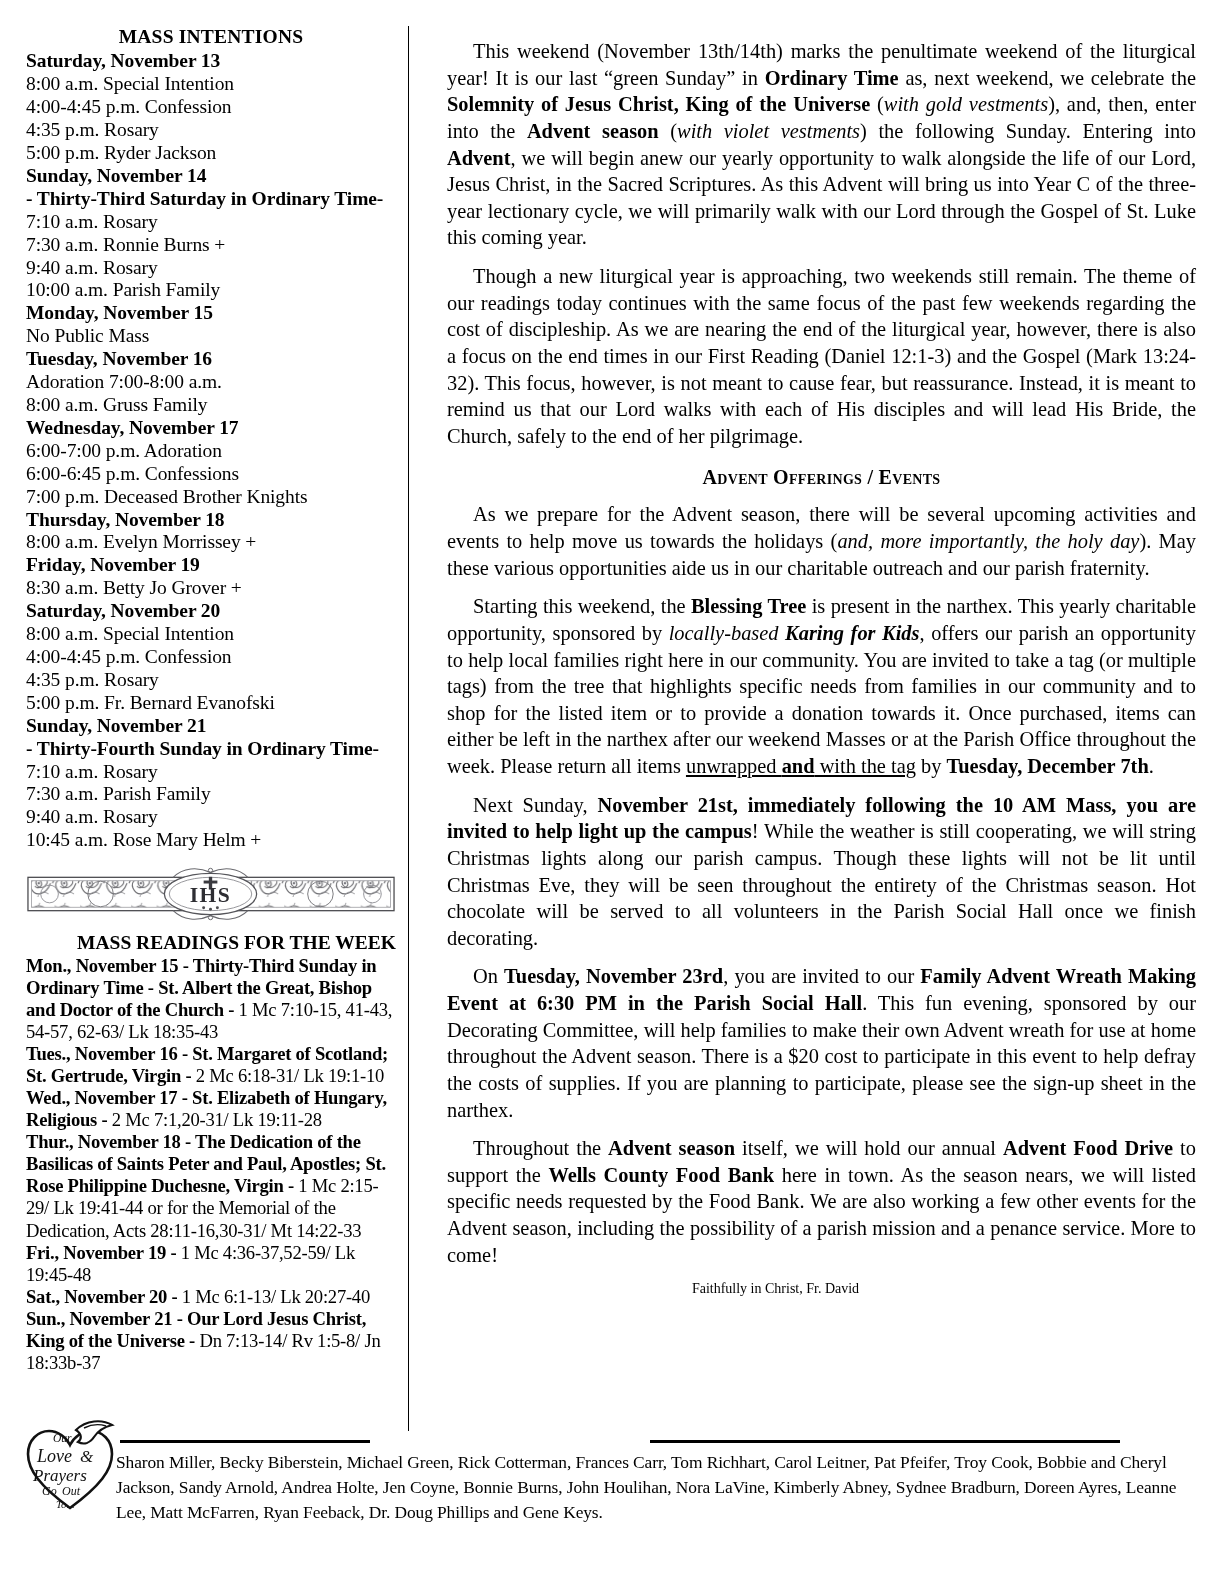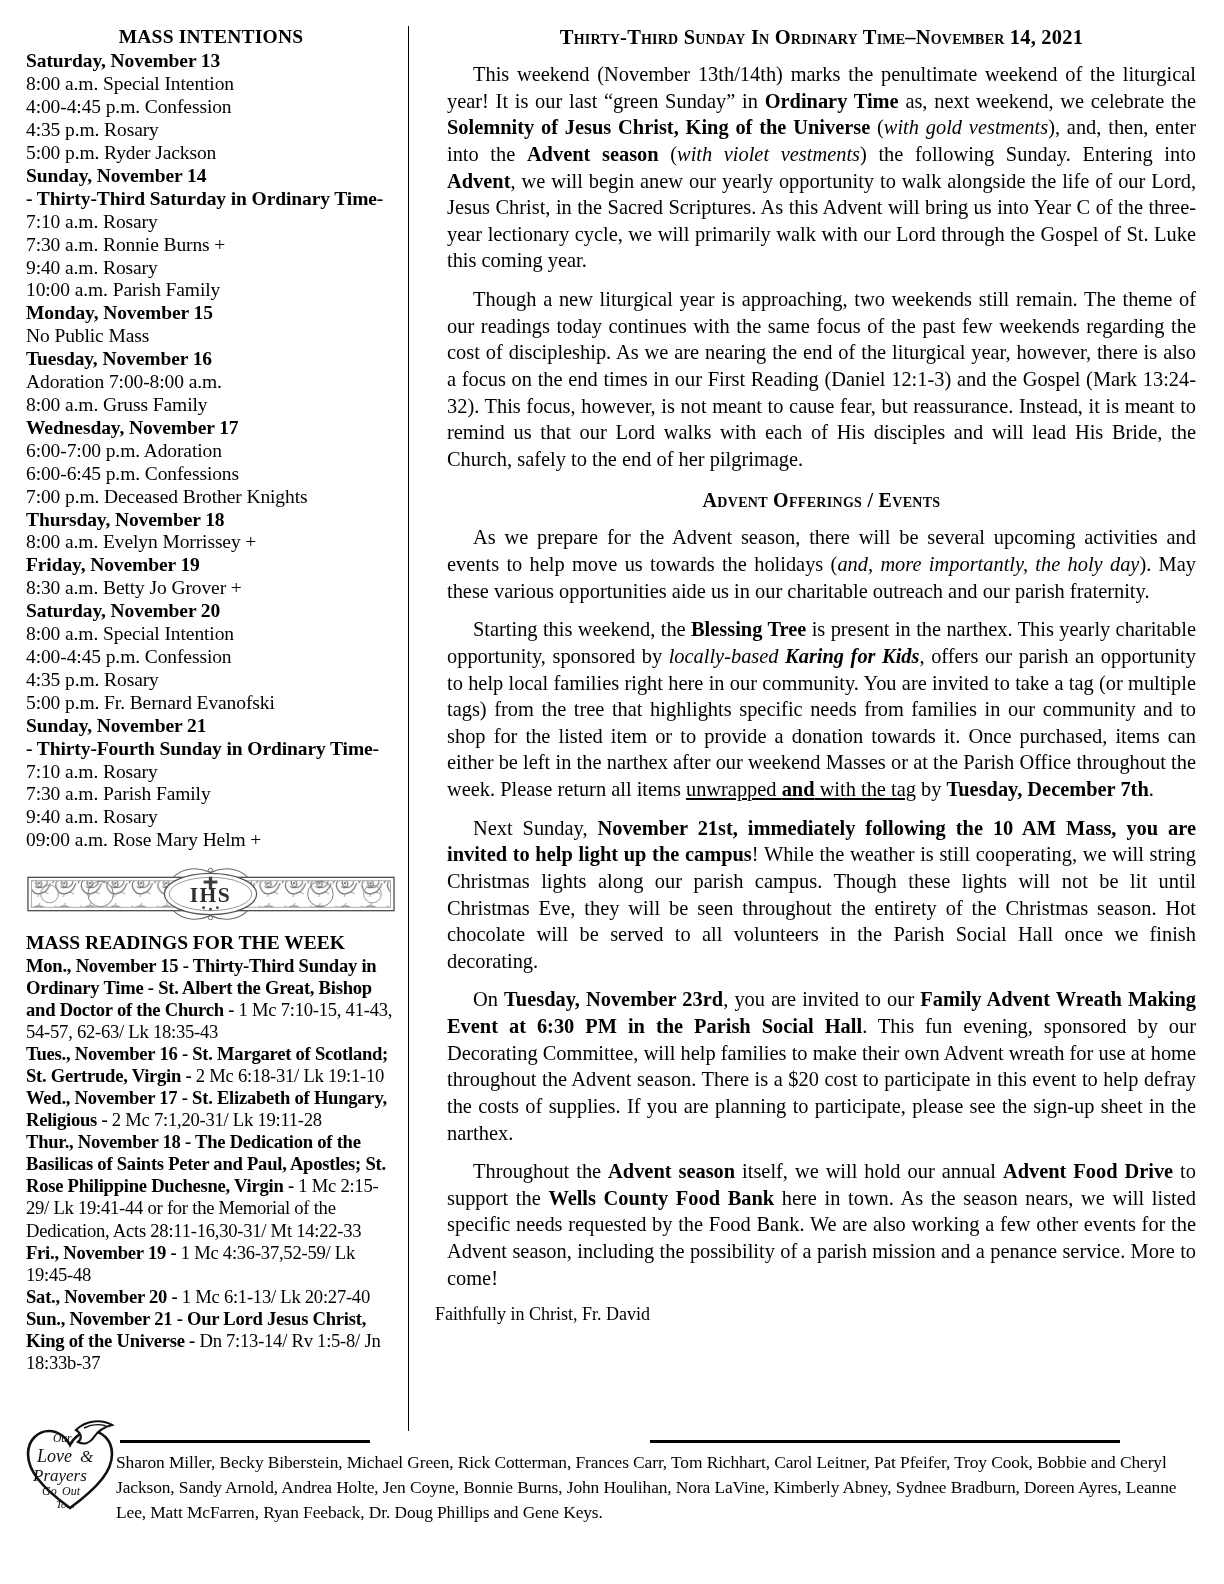--- a/index.html
+++ b/index.html
@@ -62,21 +62,21 @@
   
   .ornament-wrap {
     margin: 14px 0 10px 0;
     display: flex;
     justify-content: center;
   }
   .ornament { display: block; }
 
   
   .readings-title {
-    text-align: left;
+    text-align: right;
     font-weight: bold;
     font-size: 19.5px;
     margin: 2px 0 1px 0;
   }
   .readings {
     font-size: 18.6px;
     line-height: 1.185;
     text-align: left;
     letter-spacing: -0.25px;
   }
@@ -105,22 +105,22 @@
     line-height: 1.305;
     text-align: justify;
     text-indent: 26px;
     margin: 12px;
     hyphens: none;
   }
   .body-p b { font-weight: bold; }
   .body-p i { font-style: italic; }
   .u { text-decoration: underline; }
   .signature {
-    font-size: 18px;
-    text-align: left;
+    font-size: 14px;
+    text-align: center;
     padding-right: 92px;
     margin-top: 1px;
     line-height: 1.3;
   }
 
   
   .footer {
     position: absolute;
     left: 0;
     bottom: 0;
@@ -196,21 +196,21 @@
           <li class="day">Saturday,  November 20</li>
           <li>8:00 a.m.  Special Intention</li>
           <li>4:00-4:45 p.m.  Confession</li>
           <li>4:35 p.m.   Rosary</li>
           <li>5:00 p.m.   Fr. Bernard Evanofski</li>
           <li class="day">Sunday, November 21</li>
           <li class="day">- Thirty-Fourth Sunday in Ordinary Time-</li>
           <li>7:10 a.m.   Rosary</li>
           <li>7:30 a.m.   Parish Family</li>
           <li>9:40 a.m.   Rosary</li>
-          <li>09:00 a.m. Rose Mary Helm +</li>
+          <li>10:45 a.m. Rose Mary Helm +</li>
         </ul>
 
       <div class="ornament-wrap">
         <svg class="ornament" width="377" height="56" viewBox="0 0 377 56">
           <defs>
             <pattern id="scroll" width="26" height="34" patternUnits="userSpaceOnUse">
               <rect width="26" height="34" fill="#ffffff"></rect>
               <path d="M1 17 C6 4, 17 3, 21 12 C24 19, 15 25, 11 19 C8 14, 14 10, 17 14" fill="none" stroke="#6e6e72" stroke-width="1.15"></path>
               <path d="M25 17 C20 30, 9 31, 5 22 C2 15, 11 9, 15 15 C18 20, 12 24, 9 20" fill="none" stroke="#6e6e72" stroke-width="1.15"></path>
               <path d="M3 6 C9 10, 13 7, 14 3" fill="none" stroke="#8d8d92" stroke-width="0.9"></path>
@@ -256,21 +256,20 @@
           <span class="rd"><b>Sat., November 20 - </b><span>1 Mc 6:1-13/ Lk 20:27-40</span></span>
           <span class="rd"><b>Sun., November 21 - Our Lord Jesus Christ, King of the Universe - </b><span>Dn 7:13-14/ Rv 1:5-8/ Jn 18:33b-37</span></span>
         </div>
 
     </div>
 
     <div class="divider-v"></div>
 
     <div class="col-right">
 
-      <div class="head-title">Thirty-Third Sunday In Ordinary Time–November 14, 2021</div>
 
       <p class="body-p" id="p1"><span>This weekend (November 13th/14th) marks the penultimate weekend of the liturgical year! It is our last “green Sunday” in </span><b>Ordinary Time</b><span> as, next weekend, we celebrate the </span><b>Solemnity of Jesus Christ, King of the Universe</b><span> (</span><i>with gold vestments</i><span>), and, then, enter into the </span><b>Advent season</b><span> (</span><i>with violet vestments</i><span>) the following Sunday. Entering into </span><b>Advent</b><span>, we will begin anew our yearly opportunity to walk alongside the life of our Lord, Jesus Christ, in the Sacred Scriptures. As this Advent will bring us into Year C of the three-year lectionary cycle, we will primarily walk with our Lord through the Gospel of St. Luke this coming year.</span></p>
       <p class="body-p" id="p2"><span>Though a new liturgical year is approaching, two weekends still remain. The theme of our readings today continues with the same focus of the past few weekends regarding the cost of discipleship. As we are nearing the end of the liturgical year, however, there is also a focus on the end times in our First Reading (Daniel 12:1-3) and the Gospel (Mark 13:24-32). This focus, however, is not meant to cause fear, but reassurance. Instead, it is meant to remind us that our Lord walks with each of His disciples and will lead His Bride, the Church, safely to the end of her pilgrimage.</span></p>
 
       <div class="sub-head">Advent Offerings / Events</div>
 
       <p class="body-p" id="p3"><span>As we prepare for the Advent season, there will be several upcoming activities and events to help move us towards the holidays (</span><i>and, more importantly, the holy day</i><span>). May these various opportunities aide us in our charitable outreach and our parish fraternity.</span></p>
       <p class="body-p" id="p4"><span>Starting this weekend, the </span><b>Blessing Tree</b><span> is present in the narthex. This yearly charitable opportunity, sponsored by </span><i>locally-based </i><b style="font-style: italic;">Karing for Kids</b><span>, offers our parish an opportunity to help local families right here in our community. You are invited to take a tag (or multiple tags) from the tree that highlights specific needs from families in our community and to shop for the listed item or to provide a donation towards it. Once purchased, items can either be left in the narthex after our weekend Masses or at the Parish Office throughout the week. Please return all items </span><span class="u">unwrapped </span><b class="u">and</b><span class="u"> with the tag</span><span> by </span><b>Tuesday, December 7th</b><span>.</span></p>
       <p class="body-p" id="p5"><span>Next Sunday, </span><b>November 21st, immediately following the 10 AM Mass, you are invited to help light up the campus</b><span>! While the weather is still cooperating, we will string Christmas lights along our parish campus. Though these lights will not be lit until Christmas Eve, they will be seen throughout the entirety of the Christmas season. Hot chocolate will be served to all volunteers in the Parish Social Hall once we finish decorating.</span></p>
       <p class="body-p" id="p6"><span>On </span><b>Tuesday, November 23rd</b><span>, you are invited to our </span><b>Family Advent Wreath Making Event at 6:30 PM in the Parish Social Hall</b><span>. This fun evening, sponsored by our Decorating Committee, will help families to make their own Advent wreath for use at home throughout the Advent season. There is a $20 cost to participate in this event to help defray the costs of supplies. If you are planning to participate, please see the sign-up sheet in the narthex.</span></p>

